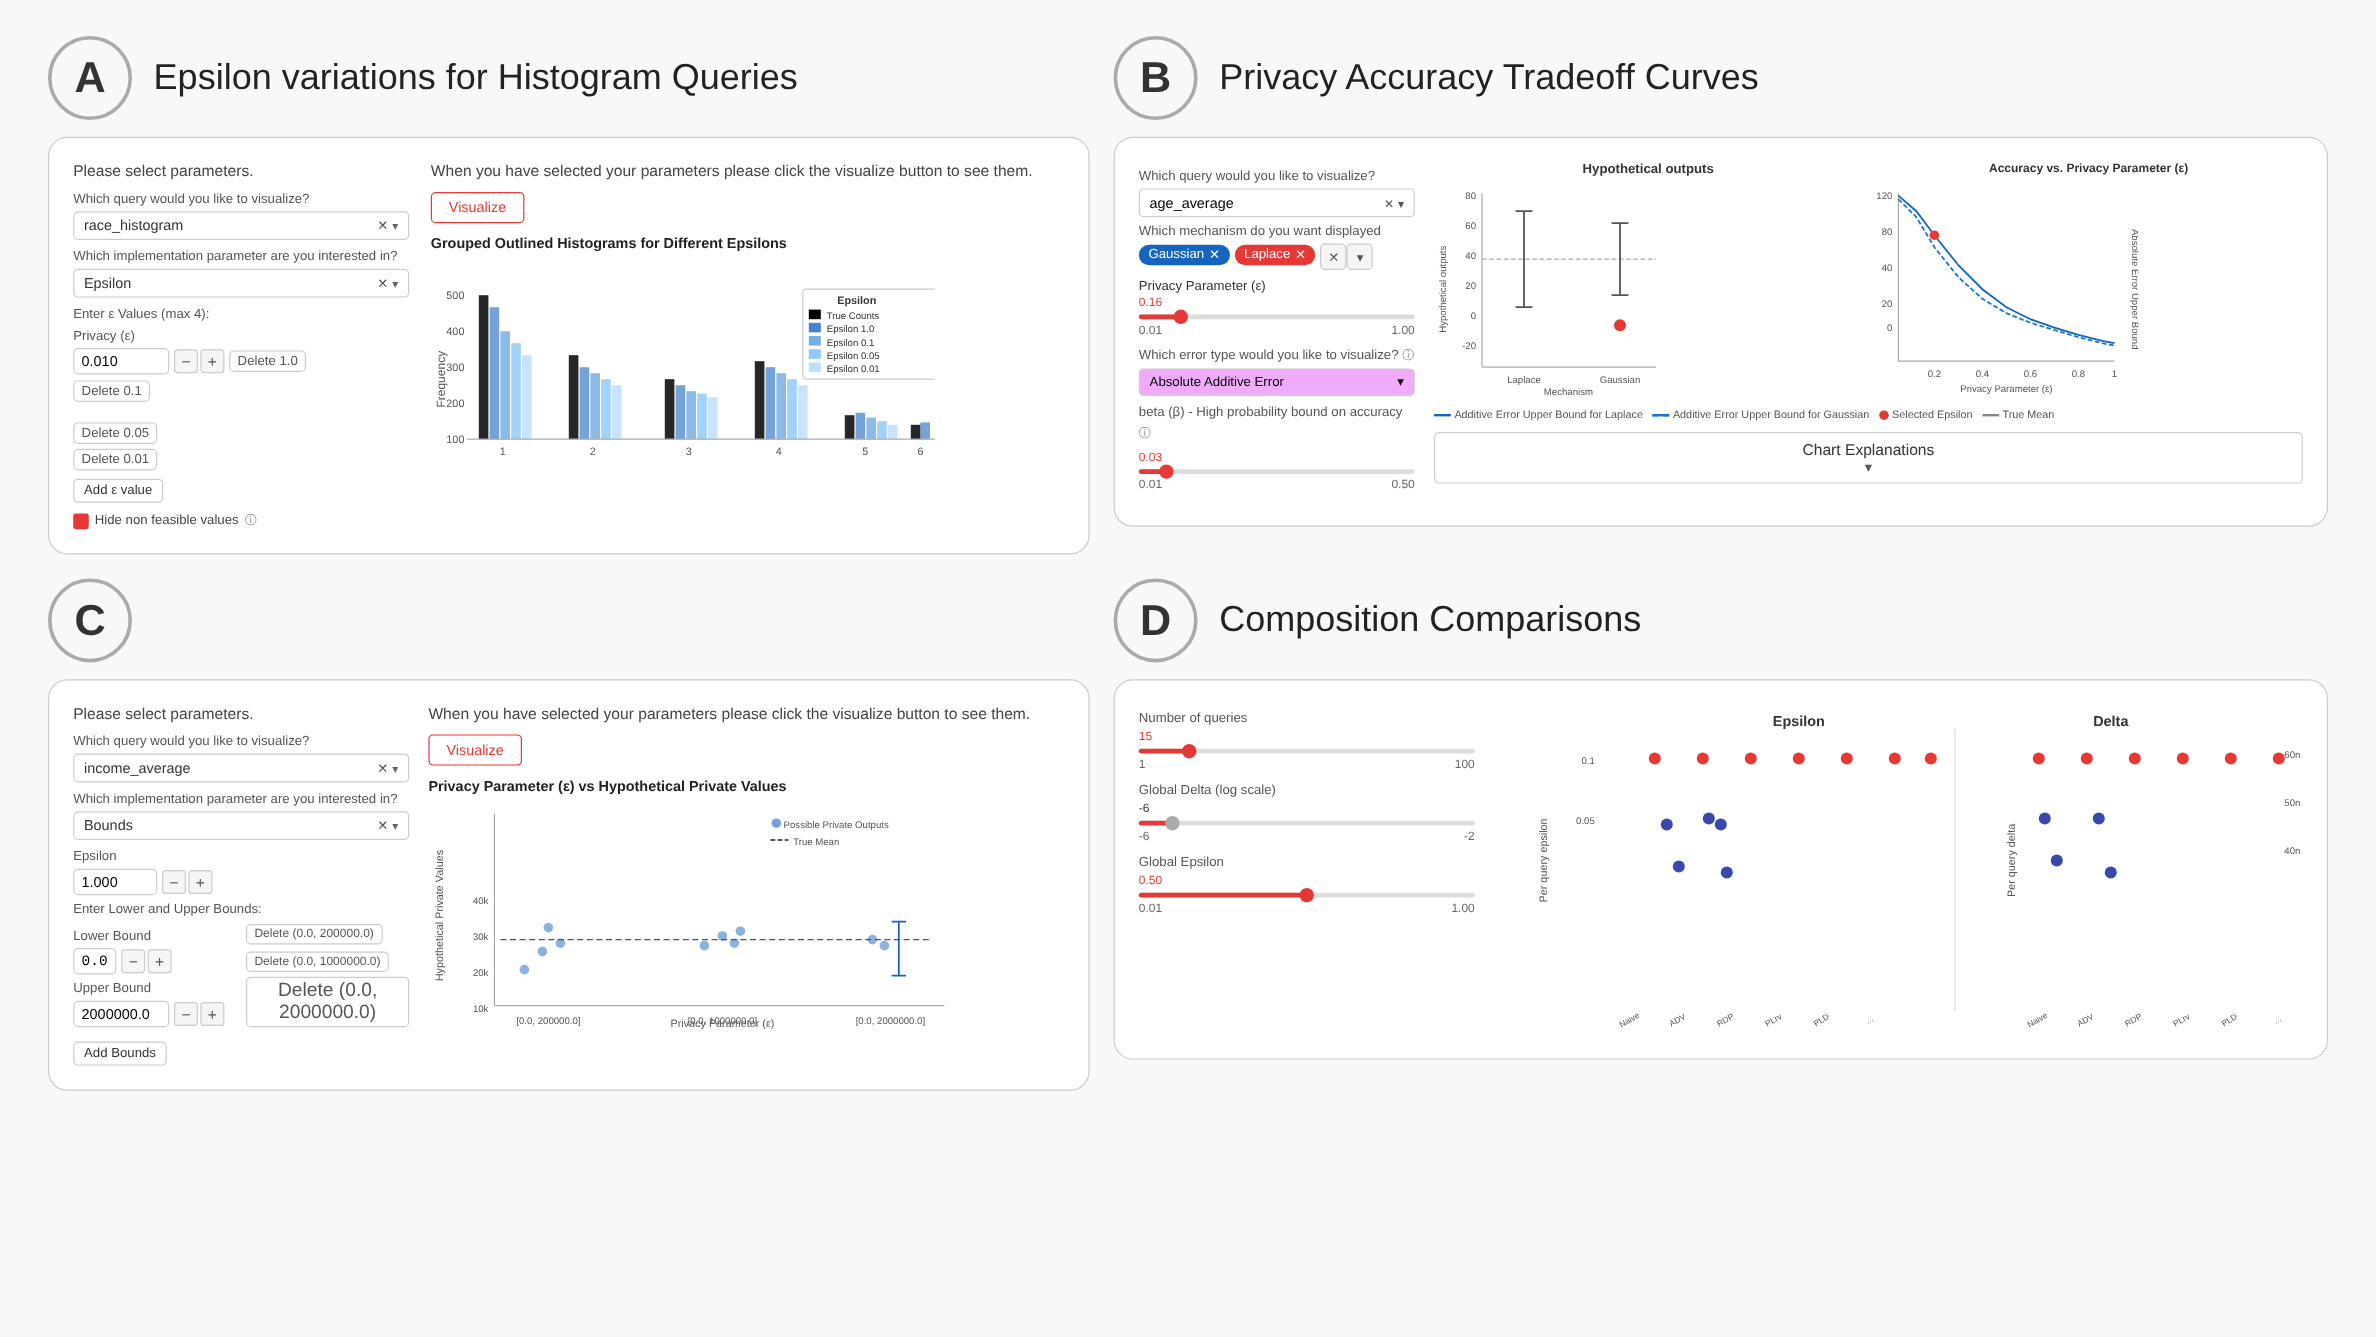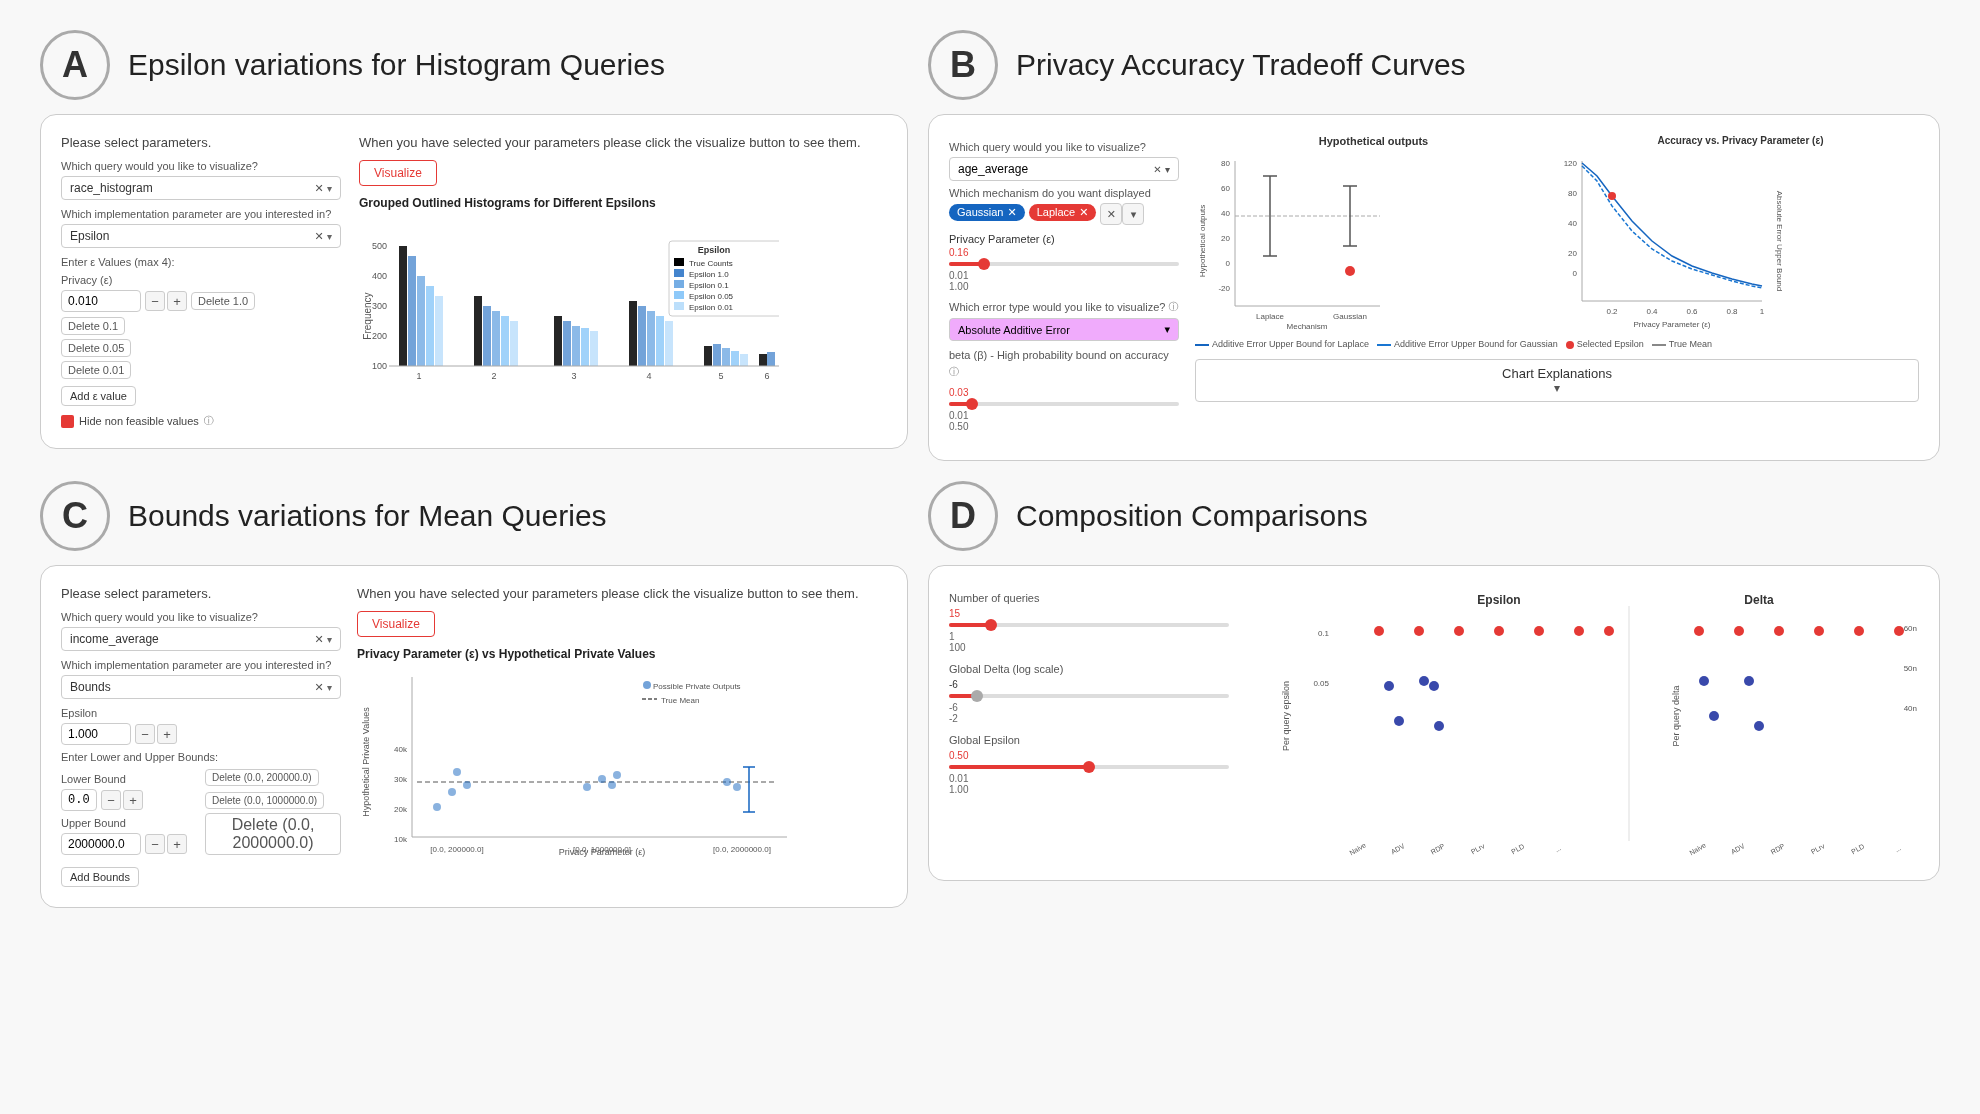--- a/index.html
+++ b/index.html
@@ -119,21 +119,21 @@
     .tag {
       display: inline-flex; align-items: center; gap: 4px;
       padding: 2px 8px; border-radius: 12px; font-size: 11px;
       margin-right: 4px; margin-bottom: 4px;
     }
     .tag-blue { background: #1565c0; color: #fff; }
     .tag-red { background: #e53935; color: #fff; }
     .tag-x { cursor: pointer; }
     .slider-row { margin: 8px 0; }
     .slider-label { font-size: 11px; color: #333; margin-bottom: 2px; }
-    .slider-range { display: flex; justify-content: space-between; font-size: 10px; color: #666; flex-direction: column; }
+    .slider-range { display: flex; justify-content: space-between; font-size: 10px; color: #666; }
     .slider-track {
       width: 100%; height: 4px; background: #ddd; border-radius: 2px;
       position: relative; margin: 4px 0;
     }
     .slider-fill-red {
       height: 4px; background: #e53935; border-radius: 2px; position: absolute; left: 0;
     }
     .slider-thumb {
       width: 12px; height: 12px; border-radius: 50%; background: #e53935;
       position: absolute; top: -4px; cursor: pointer;
@@ -198,21 +198,21 @@
           <div class="sub-label">Enter ε Values (max 4):</div>
           <div class="sub-label">Privacy (ε)</div>
           <div class="epsilon-row">
             <input class="epsilon-input" value="0.010" style="">
             <div class="minus-plus">
               <div class="mp-btn">−</div>
               <div class="mp-btn">+</div>
             </div>
             <button class="delete-btn">Delete 1.0</button>
           </div>
-          <button class="delete-btn" style="margin-bottom:3px;">Delete 0.1</button><br>
+          <button class="delete-btn" style="margin-bottom:16px;">Delete 0.1</button><br>
           <button class="delete-btn" style="margin-bottom:3px;">Delete 0.05</button><br>
           <button class="delete-btn" style="margin-bottom:3px;">Delete 0.01</button>
           <br>
           <button class="add-btn">Add ε value</button>
           <div class="checkbox-row">
             <div class="checkbox-red"></div>
             <span class="checkbox-label">Hide non feasible values</span>
             <span style="font-size:10px;color:#888;">ⓘ</span>
           </div>
         </div>
@@ -446,21 +446,20 @@
             <span style="font-size:12px;color:#555;">▾</span>
           </div>
         </div>
       </div>
     </div>
   </div>
 
   <div>
     <div class="section-header">
       <div class="circle-letter">C</div>
-      <div class="section-title">Bounds variations for Mean Queries</div>
     </div>
     <div class="panel">
       <div class="panel-c-inner">
         <div class="panel-c-left">
           <div class="panel-label">Please select parameters.</div>
           <div class="sub-label">Which query would you like to visualize?</div>
           <div class="select-row">
             <div class="select-box">
               <span>income_average</span>
               <span>

